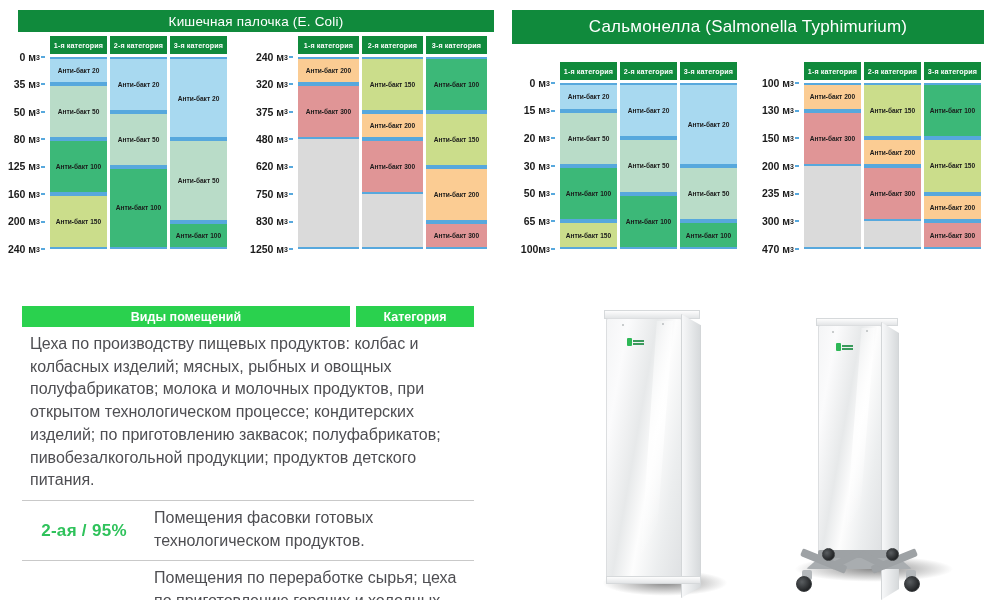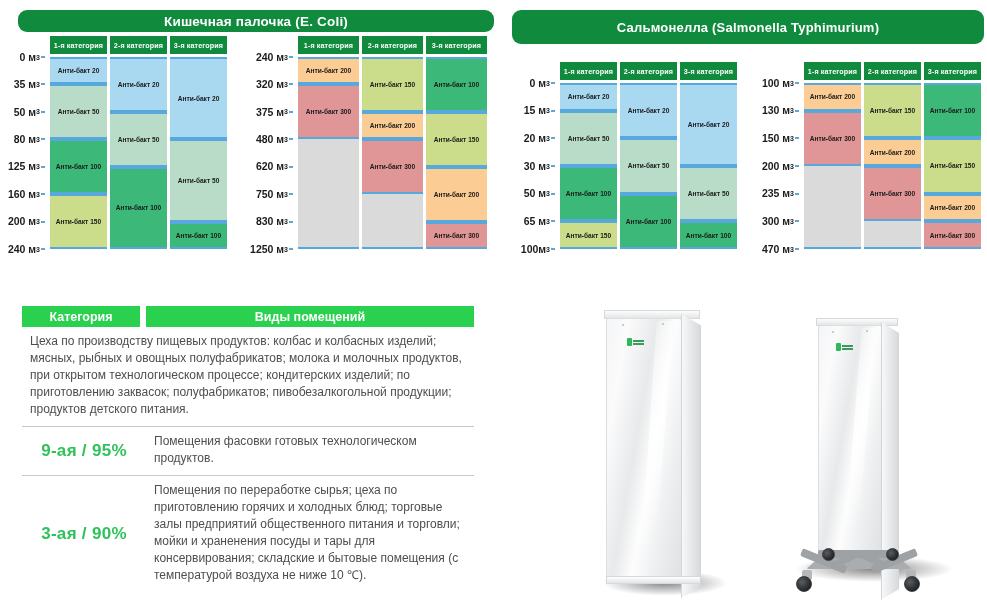--- a/index.html
+++ b/index.html
@@ -11,28 +11,27 @@
     overflow: hidden;
   }
   #root { position: relative; width: 987px; height: 600px; }
 
   
   .panel { position: absolute; }
   .banner {
     background: #108a3c;
     color: #ffffff;
     text-align: center;
-    font-weight: bold;
+    font-weight: normal;
     letter-spacing: .2px;
     display: flex; align-items: center; justify-content: center;
     white-space: nowrap;
-    border-radius: 9px;
   }
   .banner.small { font-size: 13.5px; height: 22px; }
-  .banner.big   { font-size: 13px;   height: 34px; }
+  .banner.big   { font-size: 17px;   height: 34px; }
 
   
   .chart-group { position: absolute; display: flex; }
   .axis {
     display: flex; flex-direction: column;
     justify-content: space-between;
     align-items: flex-end;
     padding-right: 5px;
     position: relative;
   }
@@ -78,21 +77,21 @@
   .tbl-row { display: flex; border-bottom: 1.5px solid #c9c9c9; }
   .tbl-row:last-child { border-bottom: none; }
   .td-cat {
     width: 124px; flex: 0 0 124px;
     display: flex; align-items: center; justify-content: center;
     color: #2fc25b; font-size: 17px; font-weight: bold;
     letter-spacing: .3px;
   }
   .td-desc {
     flex: 1 1 auto; padding: 6px 8px 8px 8px;
-    color: #4e4e52; font-size: 12px; line-height: 1.42;
+    color: #4e4e52; font-size: 16px; line-height: 1.42;
   }
 
   
   .product { position: absolute; }
   .lamp-body {
     position: absolute;
     background: linear-gradient(100deg,#f4f5f6 0%,#fbfbfc 18%,#e7e9ea 42%,#fdfdfd 58%,#eceeef 78%,#dfe1e3 100%);
     border: 1px solid #dcdee0;
     border-radius: 2px;
   }
@@ -307,29 +306,29 @@
             <div class="seg" style="top: 55.3333px; height: 55.3333px; background: rgb(203, 221, 139);">Анти-бакт 150</div>
             <div class="seg" style="top: 110.667px; height: 27.6667px; background: rgb(251, 204, 147);">Анти-бакт 200</div>
             <div class="seg" style="top: 138.333px; height: 27.6667px; background: rgb(224, 149, 150);">Анти-бакт 300</div>
           </div>
         </div>
       </div>
     </div>
 
   <div class="tbl" style="left:22px; top:306px; width:452px;">
     <div class="tbl-head">
+      <div class="th" style="flex:1 1 auto;">Виды помещений</div>
       <div class="th" style="width:118px; flex:0 0 118px;">Категория</div>
-      <div class="th" style="flex:1 1 auto;">Виды помещений</div>
     </div>
     <div id="tbl-body">
         <div class="tbl-row">
           <div class="td-desc">Цеха по производству пищевых продуктов: колбас и колбасных изделий; мясных, рыбных и овощных полуфабрикатов; молока и молочных продуктов, при открытом технологическом процессе; кондитерских изделий; по приготовлению заквасок; полуфабрикатов; пивобезалкогольной продукции; продуктов детского питания.</div>
         </div>
         <div class="tbl-row">
-          <div class="td-cat">9-ая / 95%</div>
+          <div class="td-cat">2-ая / 95%</div>
           <div class="td-desc">Помещения фасовки готовых технологическом продуктов.</div>
         </div>
         <div class="tbl-row">
           <div class="td-cat">3-ая / 90%</div>
           <div class="td-desc">Помещения по переработке сырья; цеха по приготовлению горячих и холодных блюд; торговые залы предприятий общественного питания и торговли; мойки и храненения посуды и тары для консервирования; складские и бытовые помещения (с температурой воздуха не ниже 10 ℃).</div>
         </div>
       </div>
   </div>
 
   <div class="product" style="left:596px; top:308px; width:140px; height:290px;">

